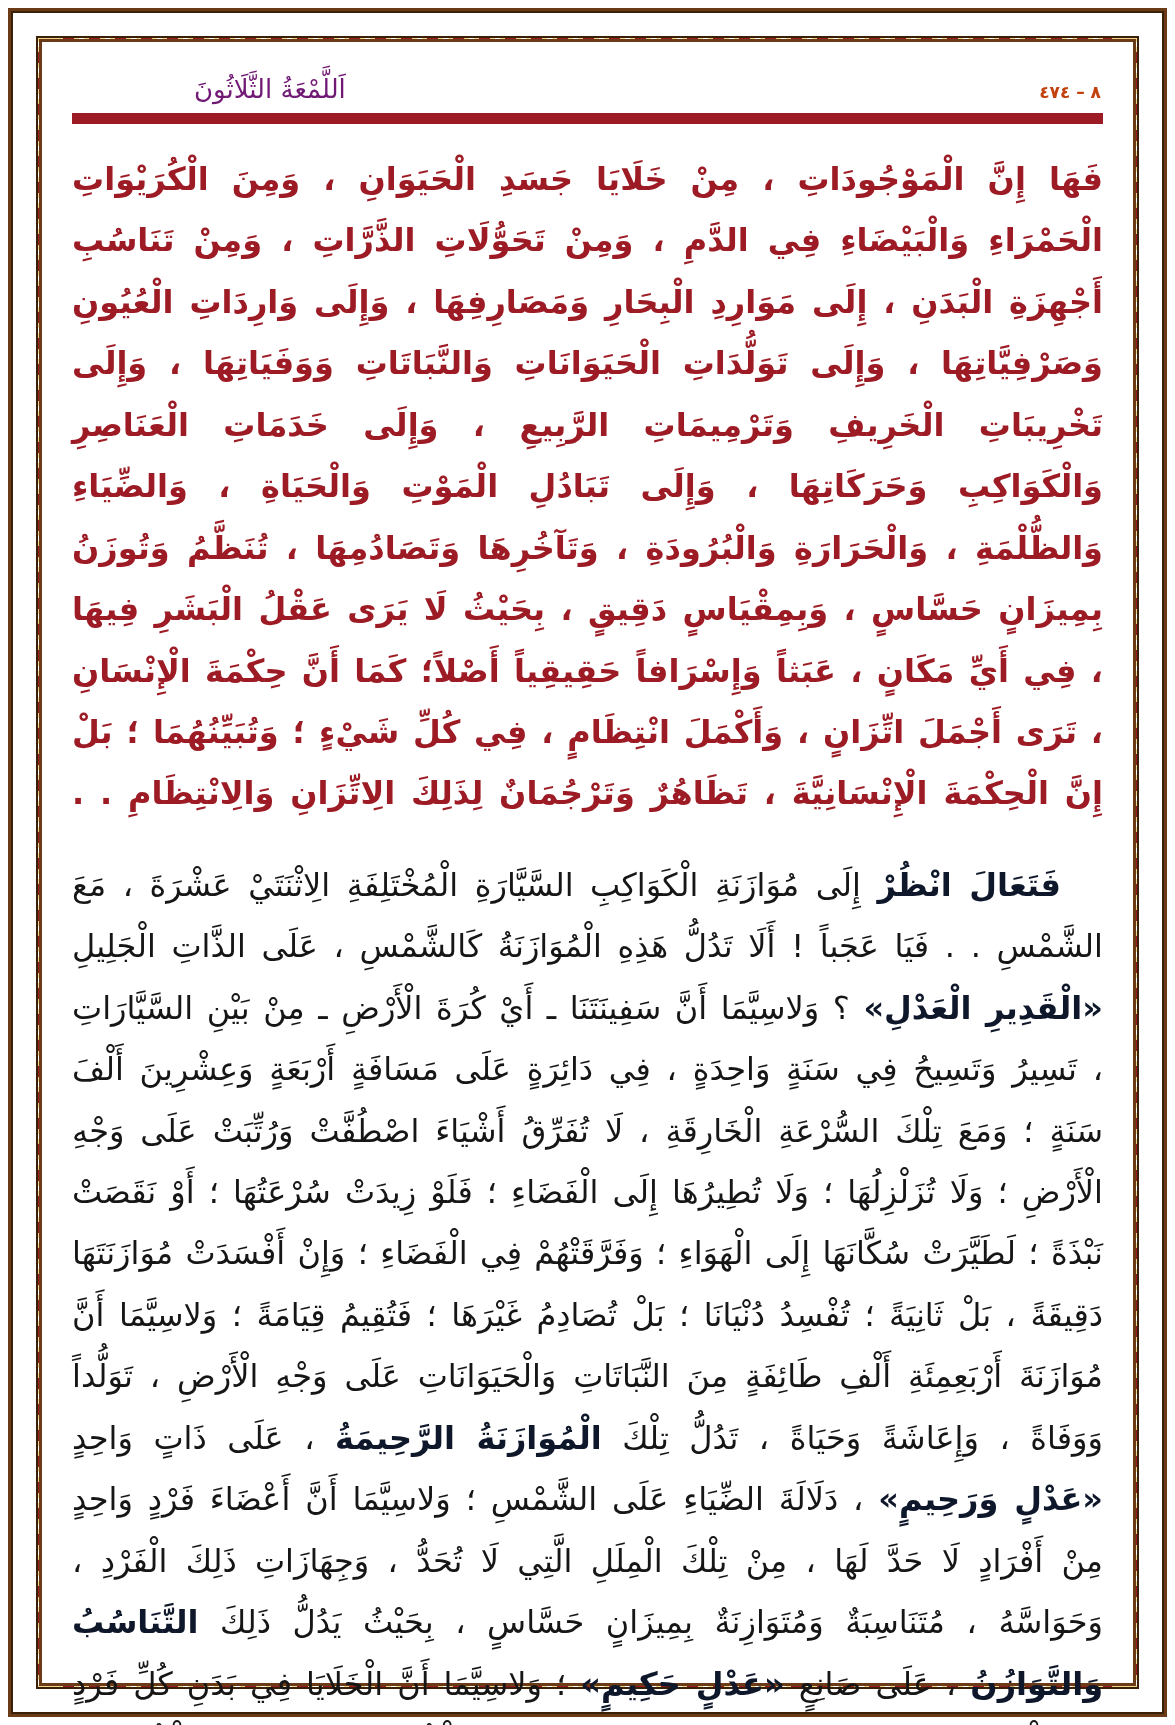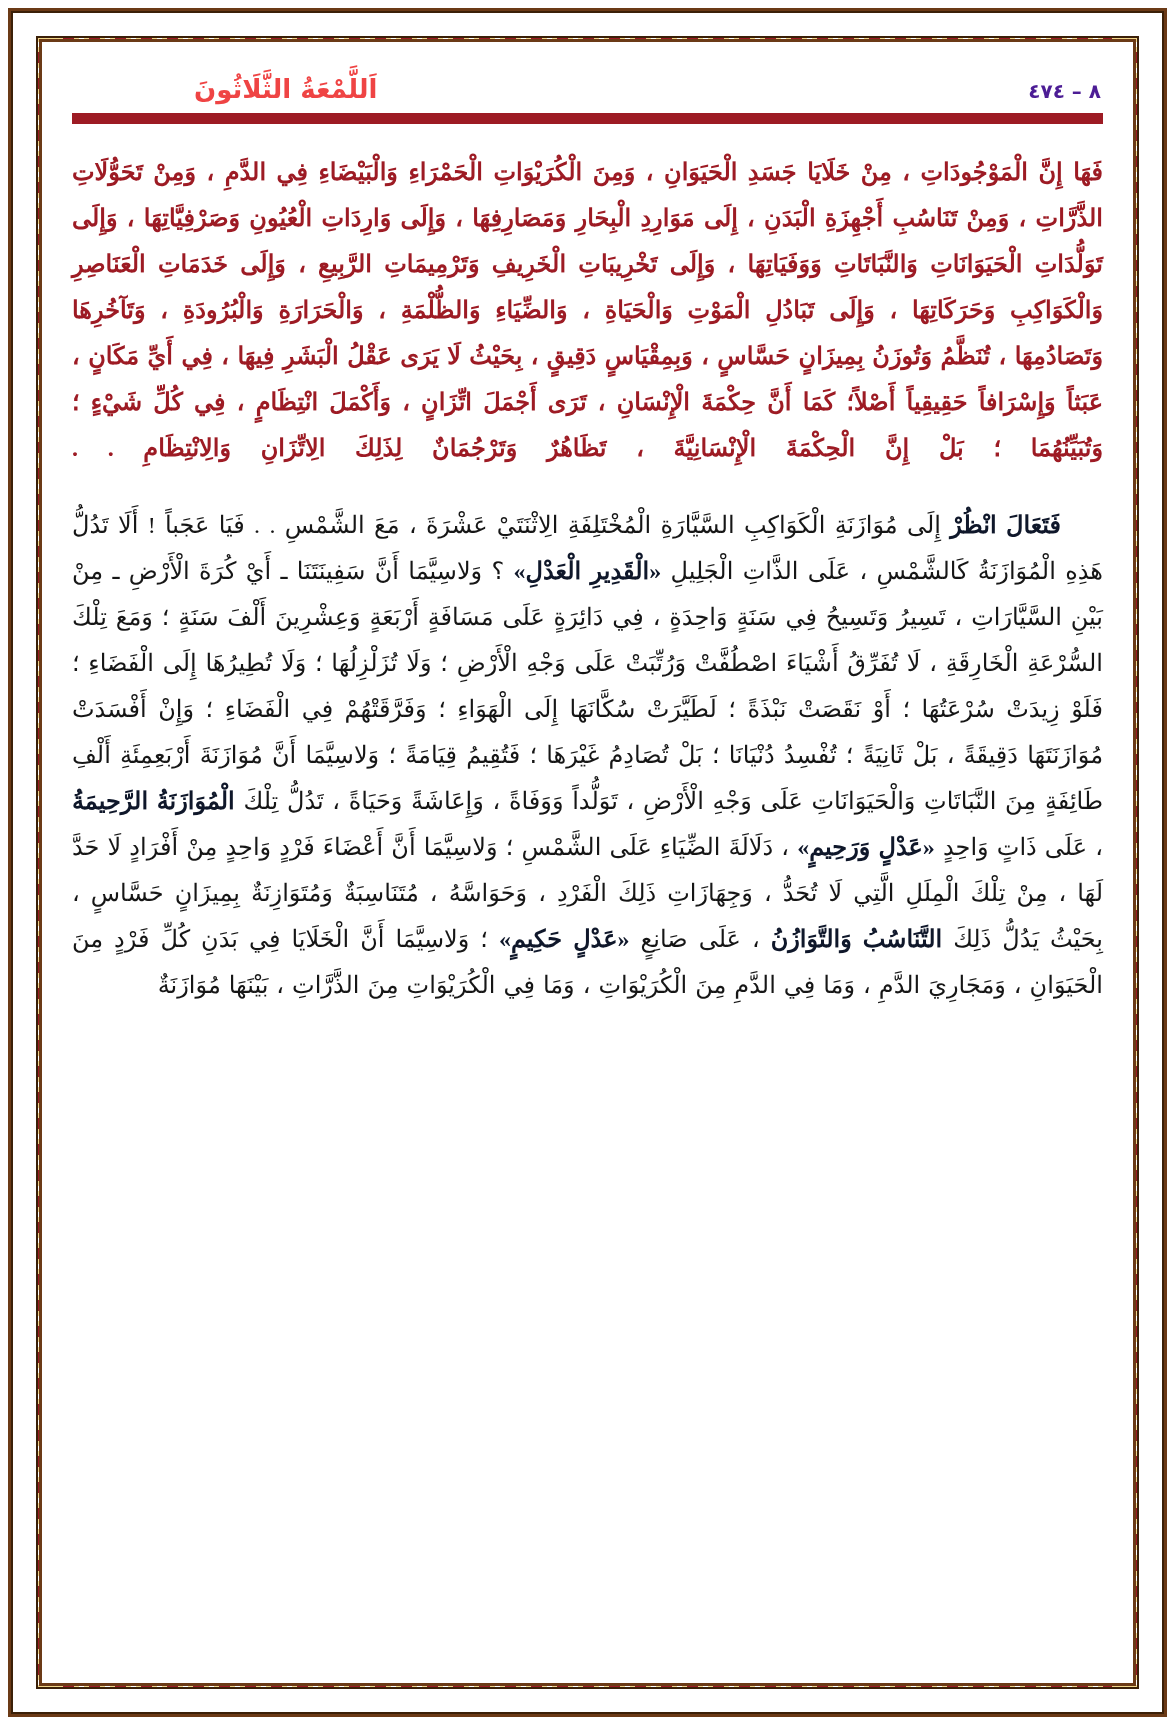--- a/index.html
+++ b/index.html
@@ -99,52 +99,51 @@
 
   .header-row {
     display: flex;
     align-items: baseline;
     justify-content: space-between;
     direction: rtl;
     padding: 0 6px;
     margin-bottom: 6px;
   }
   .page-number {
-    color: #4c1d95;
-    font-size: 20px;
+    color: #c2410c;
+    font-size: 17px;
     font-weight: bold;
     letter-spacing: 1px;
     white-space: nowrap;
   }
   .header-title {
-    color: #ef4444;
+    color: #701a75;
     font-size: 26px;
-    font-weight: bold;
+    font-weight: normal;
     margin-left: 120px;
     white-space: nowrap;
   }
   .rule-wrap {
     padding: 3px 0;
     margin: 4px 4px 22px 4px;
   }
   .rule-wrap .bar {
     height: 11px;
     background: #9d1b24;
   }
 
   p.para {
     direction: rtl;
     text-align: justify;
     text-align-last: justify;
     margin: 0 0 14px 0;
     padding: 0 4px;
-    font-size: 24px;
+    font-size: 32px;
     line-height: 1.92;
     word-spacing: 2px;
-    font-family: Liberation Serif, serif;
   }
   p.para.red {
     color: #9d1b24;
     font-weight: bold;
     margin-bottom: 30px;
   }
   p.para.black {
     color: #161616;
     font-weight: normal;
     text-align-last: auto;

